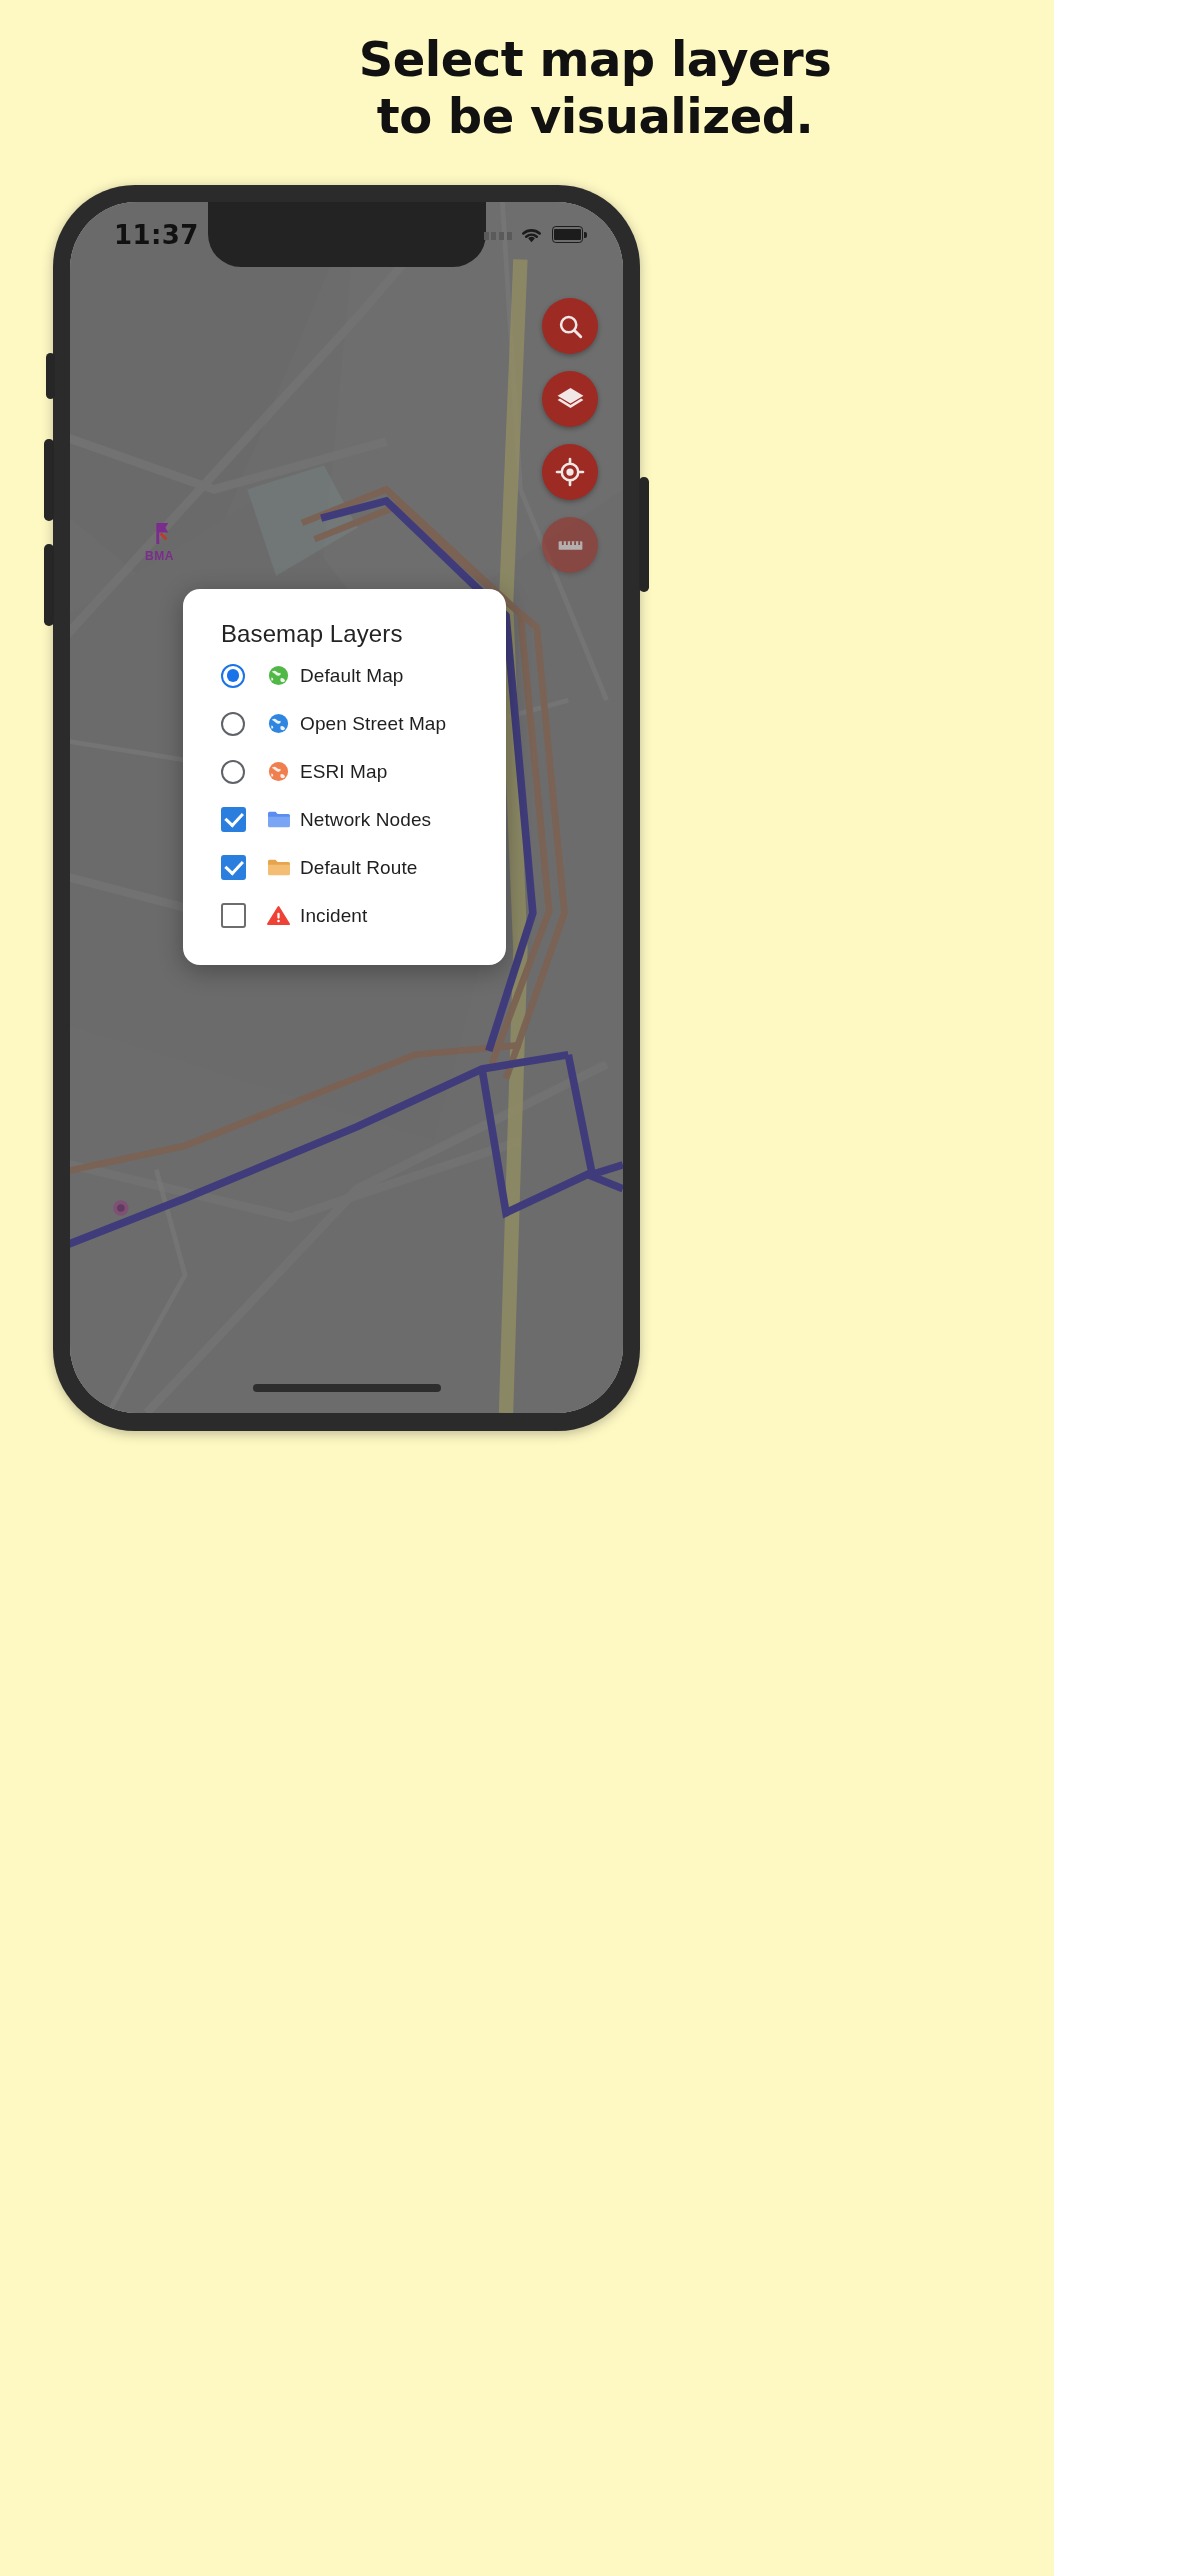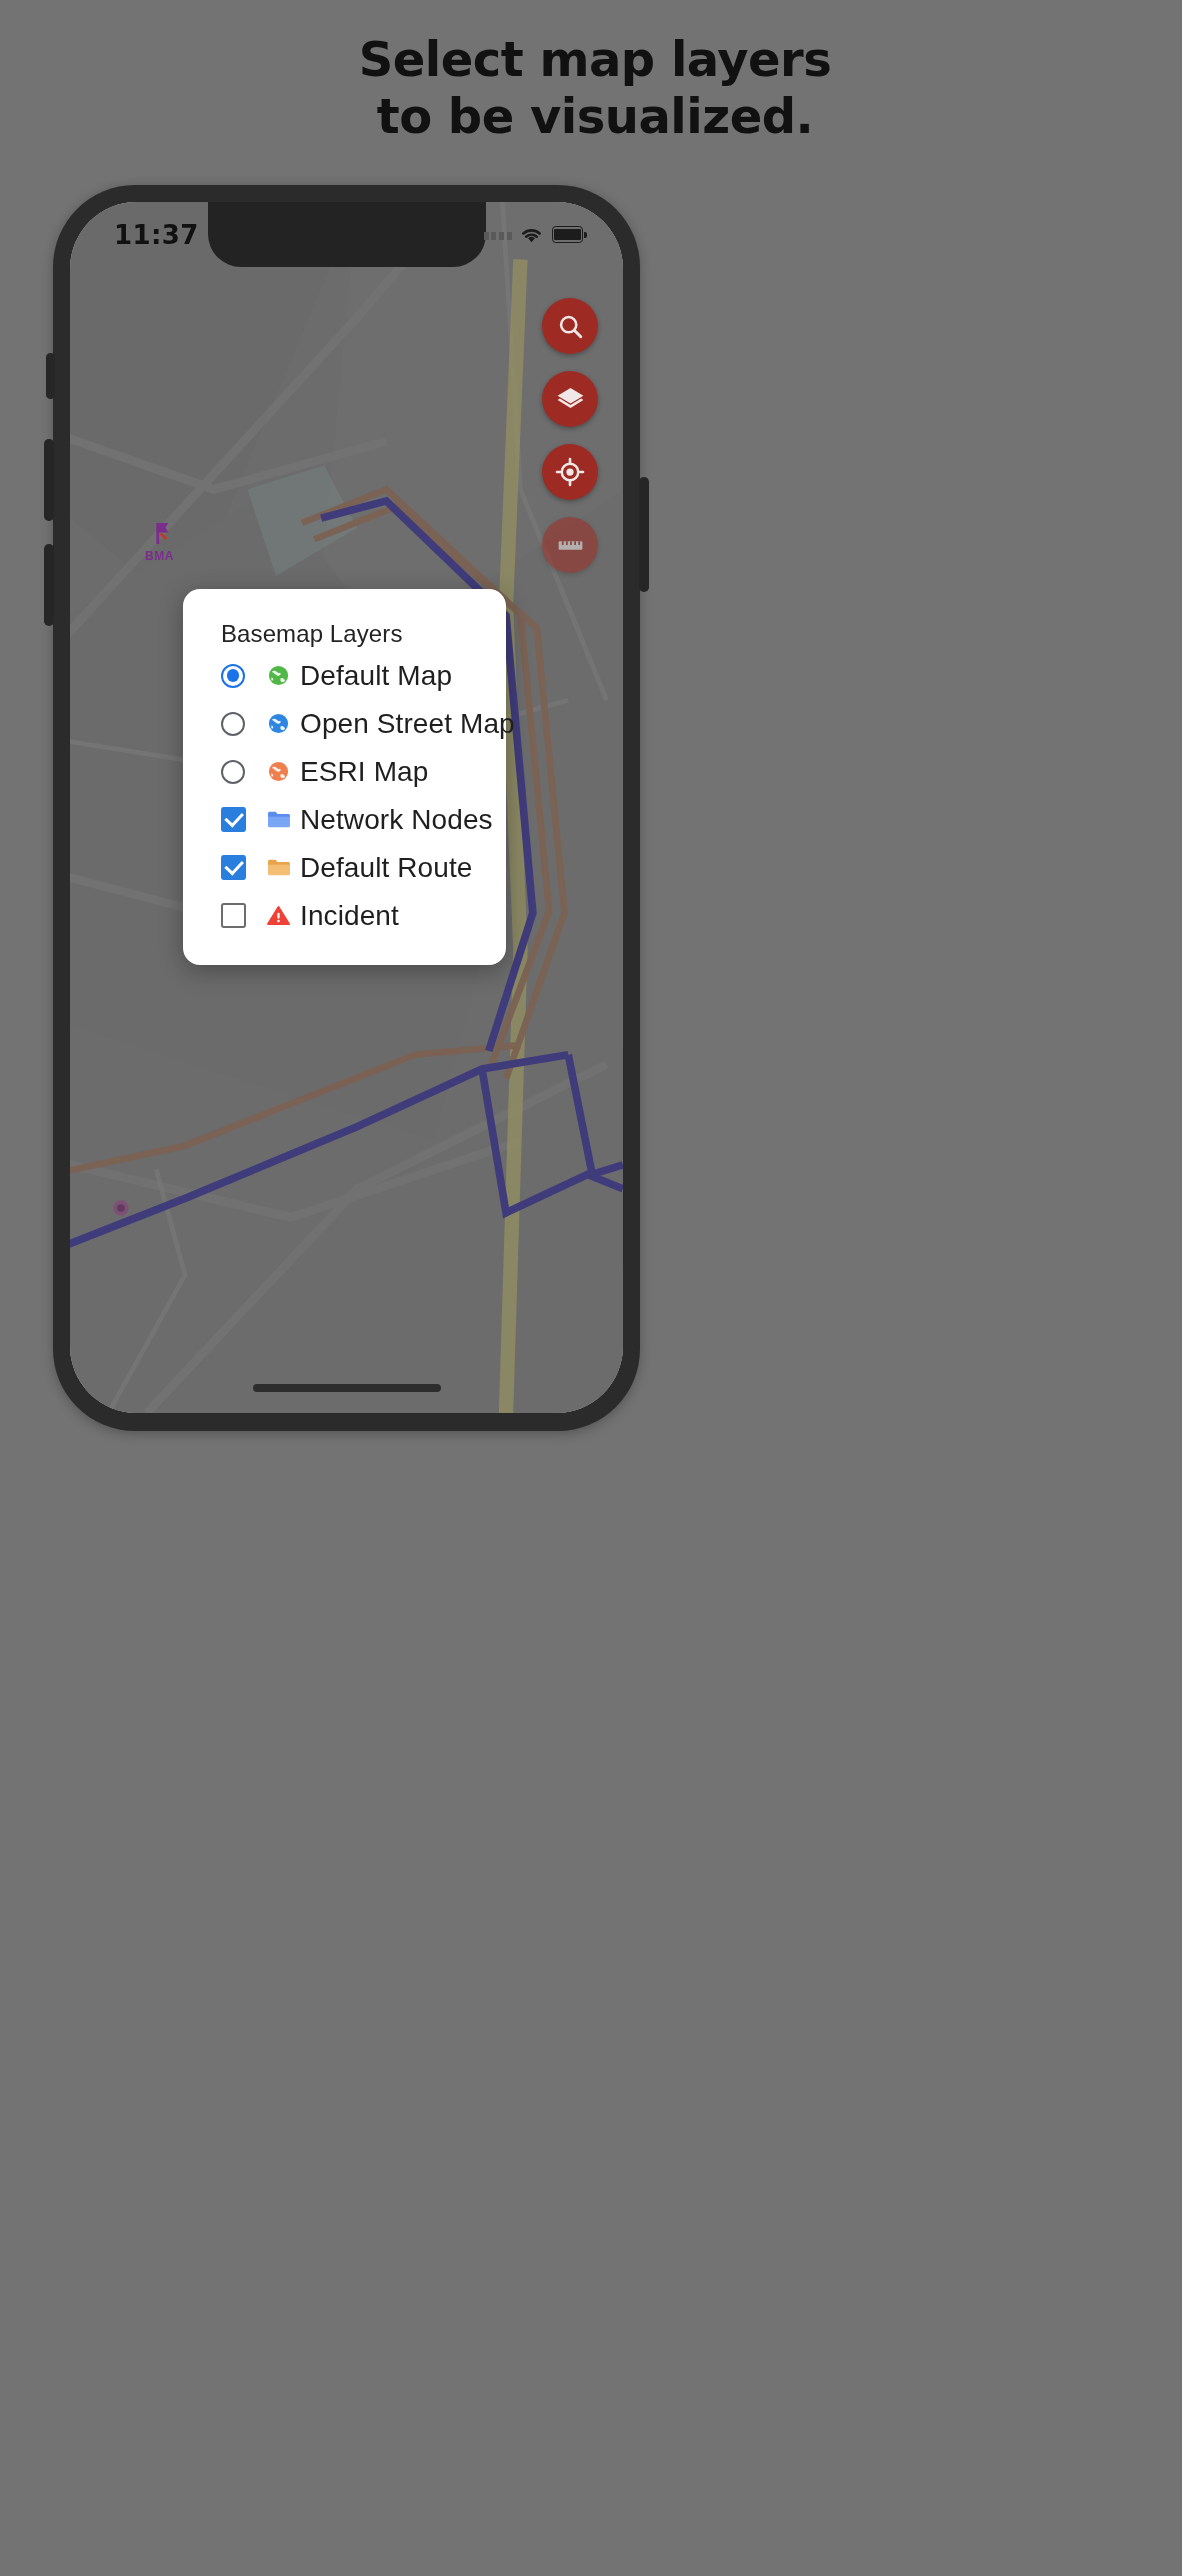--- a/index.html
+++ b/index.html
@@ -5,23 +5,23 @@
   * { box-sizing: border-box; margin: 0; padding: 0; }
   html, body {
     width: 1190px;
     height: 2576px;
     background: #ffffff;
     font-family: "Liberation Sans", sans-serif;
     overflow: hidden;
   }
   #root {
     position: relative;
-    width: 1182px;
+    width: 1054px;
     height: 2576px;
-    background: #737373;
+    background: #fef9c3;
   }
 
   
   .headline {
     position: absolute;
     top: 31px;
     left: 0;
     width: 1190px;
     text-align: center;
     font-family: "DejaVu Sans", sans-serif;
@@ -218,21 +218,21 @@
     width: 33px;
     flex: 0 0 33px;
     font-size: 21px;
     line-height: 1;
     display: flex;
     align-items: center;
     justify-content: flex-start;
   }
   .opt-emoji svg { display: block; }
   .opt-label {
-    font-size: 28px;
+    font-size: 19px;
     color: #1f1f1f;
     white-space: nowrap;
     letter-spacing: 0.1px;
   }
 
   
   .home-ind {
     position: absolute;
     bottom: 21px;
     left: 50%;

